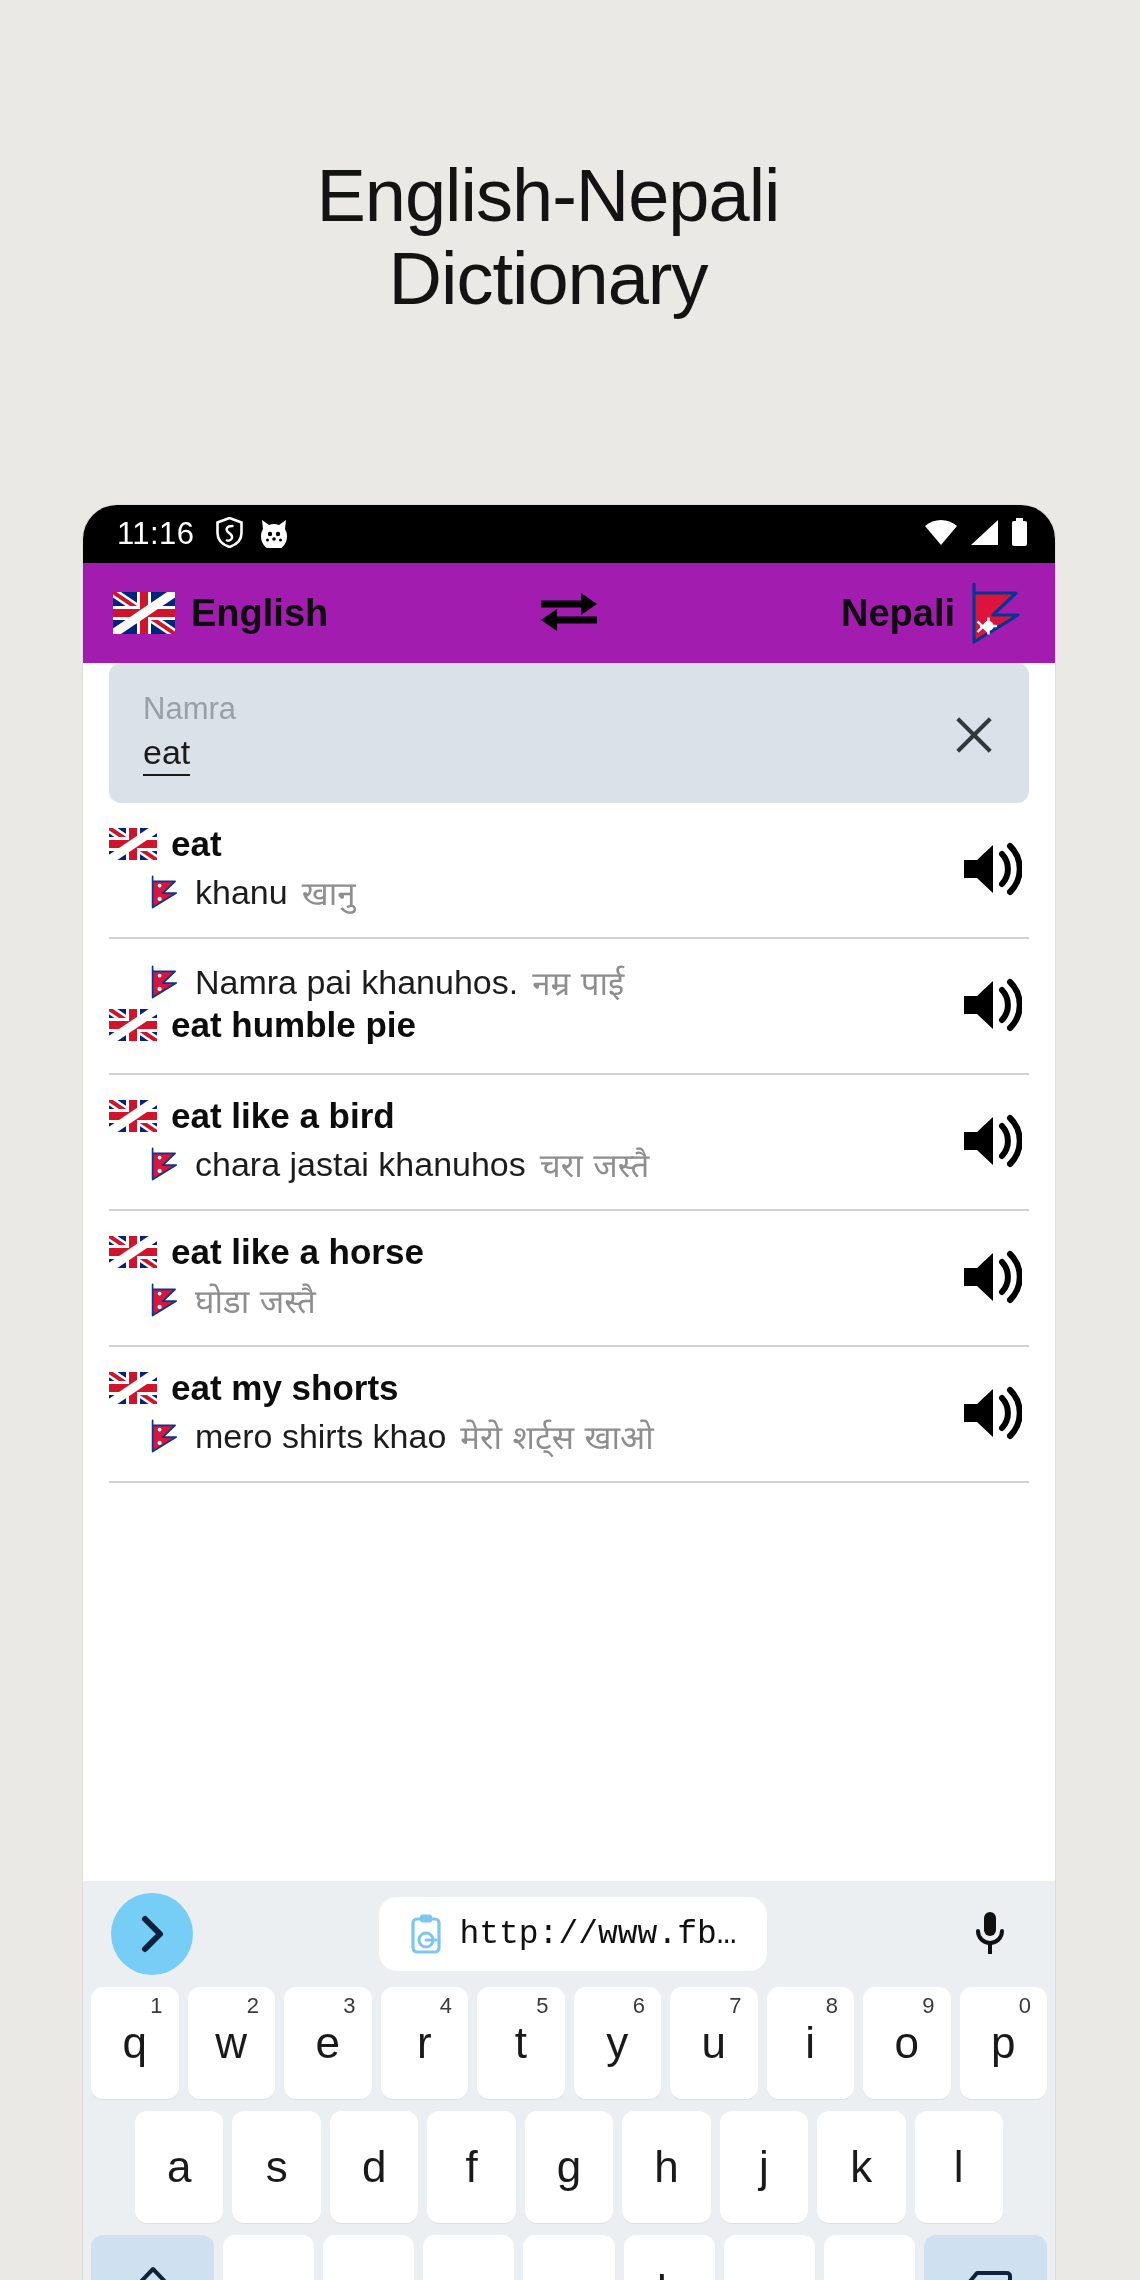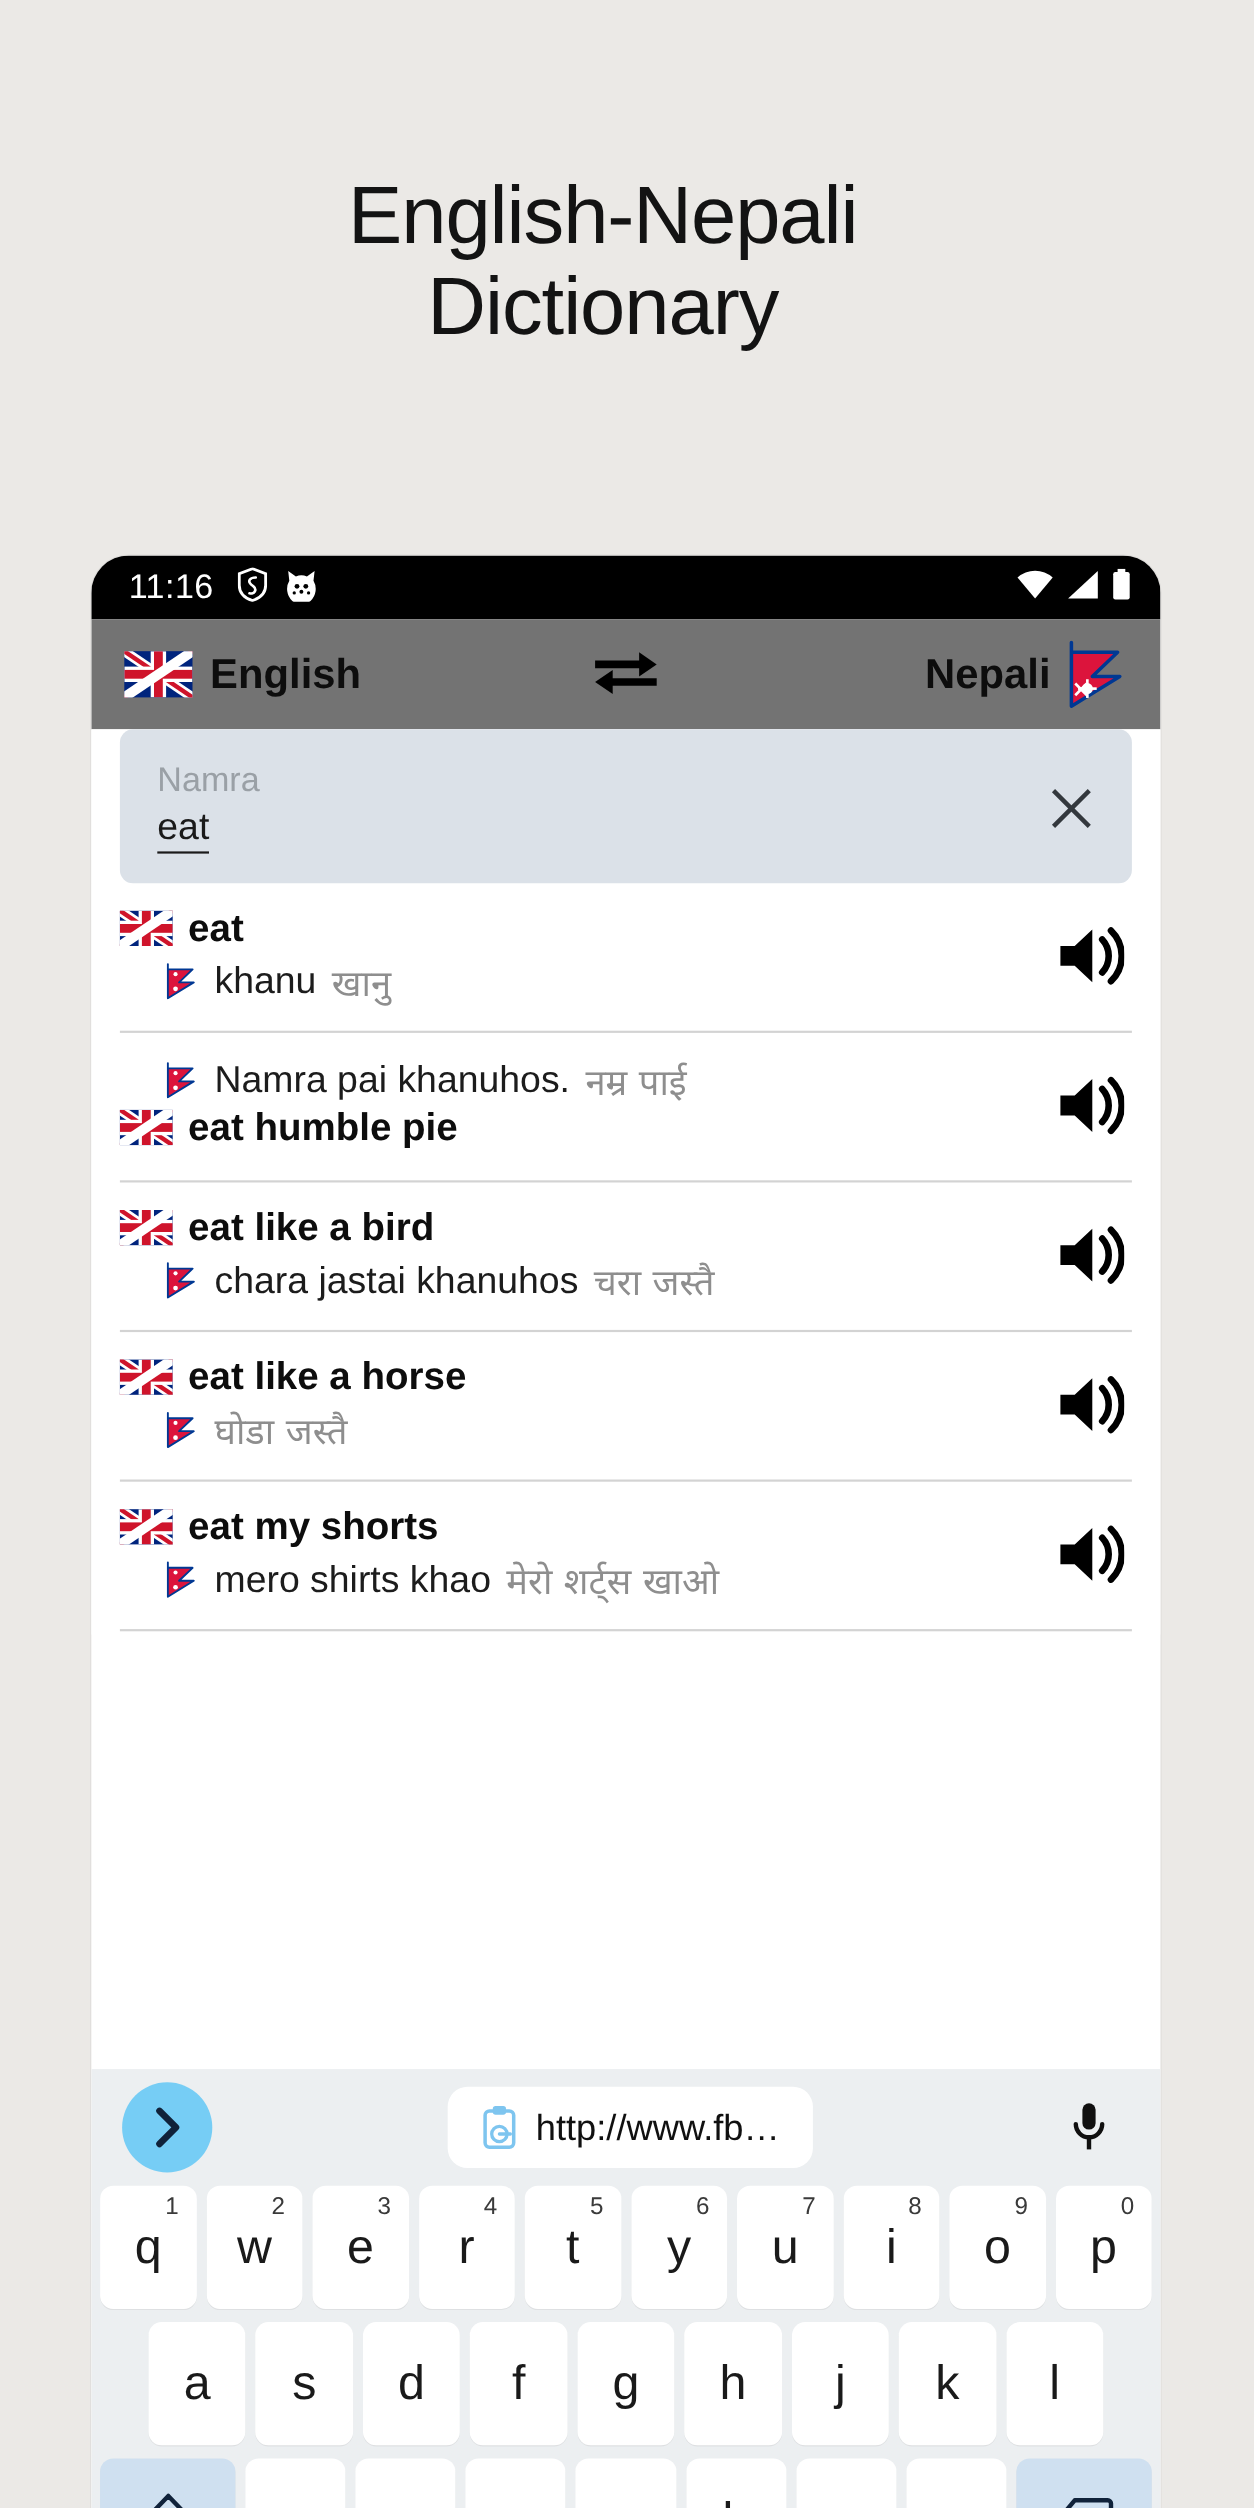--- a/index.html
+++ b/index.html
@@ -70,21 +70,21 @@
     align-items: center;
     gap: 11px;
   }
 
   
   .lang-header {
     height: 100px;
     display: flex;
     align-items: center;
     padding: 0 28px 0 30px;
-    background: #737373;
+    background: #a21caf;
   }
   .lang-left, .lang-right {
     display: flex;
     align-items: center;
     gap: 16px;
   }
   .lang-right { margin-left: auto; }
   .lang-name {
     font-size: 38px;
     font-weight: 700;
@@ -258,20 +258,21 @@
   .sugg-chip {
     background: #ffffff;
     border-radius: 18px;
     height: 74px;
     display: flex;
     align-items: center;
     gap: 14px;
     padding: 0 30px;
     margin: 0 auto;
     cursor: pointer;
+    font-family: Liberation Mono, monospace;
   }
   .sugg-chip-text {
     font-size: 33px;
     color: #101010;
     white-space: nowrap;
   }
   .mic-btn {
     width: 74px;
     display: flex;
     justify-content: center;

